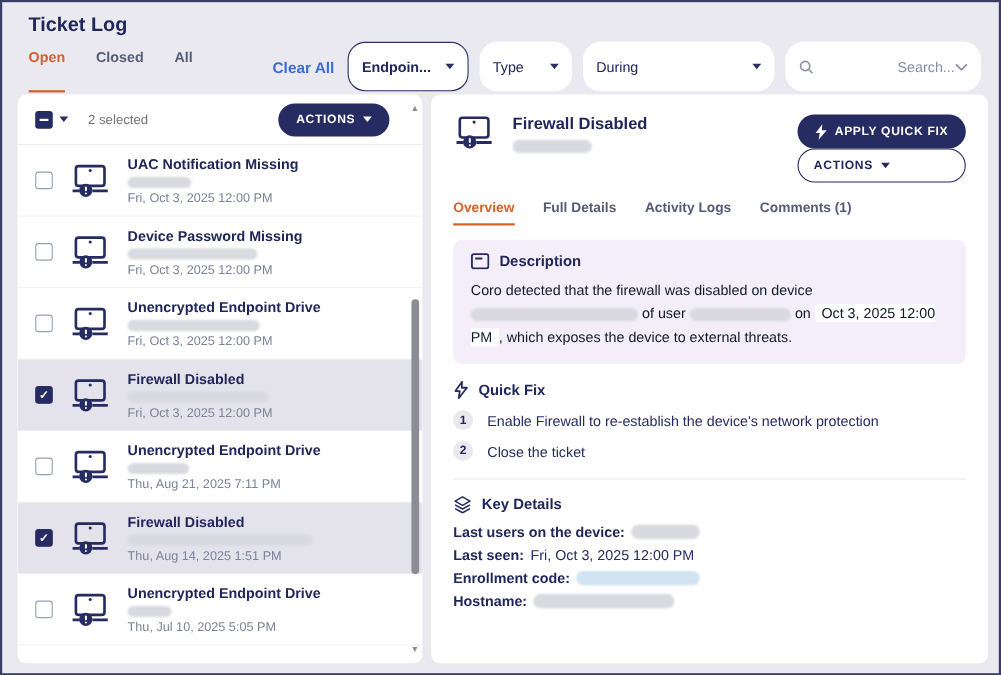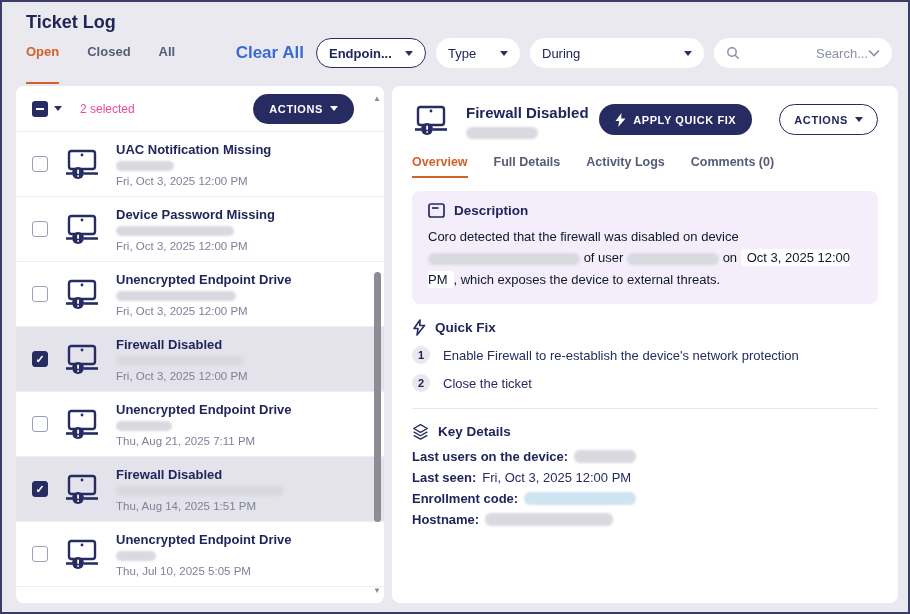--- a/index.html
+++ b/index.html
@@ -7,22 +7,22 @@
   .app { position:absolute; inset:0; width:910px; height:614px; background:#EAE9F0;
          border:2px solid #3A3E66; overflow:hidden; }
 
   
   .page-title { position:absolute; left:24px; top:10px; font-size:18px; font-weight:700; color:#20255A; }
   .status-tabs { position:absolute; left:24px; top:42px; display:flex; gap:28px; }
   .status-tab { font-size:13px; font-weight:700; color:#565B77; padding-bottom:23px; cursor:pointer; }
   .status-tab.active { color:#D2622A; border-bottom:2px solid #D2622A; }
 
   .filter-bar { position:absolute; right:16px; top:36px; display:flex; align-items:center; gap:10px; }
-  .clear-all { font-size:17px; font-weight:700; color:#3A6BD4; margin-right:2px; cursor:pointer; }
-  .pill { height:30px; background:#fff; border-radius:16px; display:flex; align-items:center;
+  .clear-all { font-size:14px; font-weight:700; color:#3A6BD4; margin-right:2px; cursor:pointer; }
+  .pill { height:45px; background:#fff; border-radius:16px; display:flex; align-items:center;
           padding:4px 12px; font-size:13px; color:#20255A; cursor:pointer; }
   .pill .lbl { flex:1; }
   .pill-endpoint { width:110px; border:1.5px solid #2B2F66; font-weight:700; }
   .pill-type { width:84px;justify-content:flex-end; }
   .pill-during { width:174px; }
   .pill-search { width:178px; color:#8A8FA6;text-align:right; }
   .caret { width:0; height:0; border-left:4px solid transparent; border-right:4px solid transparent;
            border-top:5px solid #2B2F66; margin-left:6px; }
 
   
@@ -30,21 +30,21 @@
                 background:#fff; border-radius:8px; overflow:hidden; }
   .detail-panel { position:absolute; left:390px; top:84px; width:506px; height:517px;
                   background:#fff; border-radius:8px; padding:18px 20px; }
 
   
   .list-header { height:46px; display:flex; align-items:center; padding:0 16px;
                  border-bottom:1px solid #ECECF1; }
   .master-cb { width:16px; height:16px; background:#262B61; border-radius:3px; position:relative; cursor:pointer; }
   .master-cb::after { content:""; position:absolute; left:4px; top:7px; width:8px; height:2px; background:#fff; }
   .master-caret { margin-left:6px; }
-  .selected-count { margin-left:18px; font-size:12px; color:#ec4899; }
+  .selected-count { margin-left:18px; font-size:12px; color:#737373; }
   .btn-dark { margin-left:auto; margin-right:14px; background:#262B61; color:#fff; border:none;
               font-family:inherit; font-size:11px; font-weight:700; letter-spacing:.6px; height:30px;
               border-radius:16px; padding:0 16px; display:flex; align-items:center; gap:7px; cursor:pointer; }
   .caret-w { width:0;height:0;border-left:4px solid transparent;border-right:4px solid transparent;border-top:5px solid #fff; }
 
   
   .rows { position:absolute; top:46px; left:0; right:0; bottom:0; overflow:hidden; }
   .row { height:65px; display:flex; align-items:center; padding-left:16px;
          border-bottom:1px solid #EFEFF3; cursor:pointer; background:#fff; }
   .row.selected { background:#E4E3EB; }
@@ -67,21 +67,21 @@
   .sb-arrow { position:absolute; right:2px; font-size:8px; color:#8C8C94; }
   .sb-up { top:6px; } .sb-down { bottom:6px; }
   .sb-thumb { position:absolute; right:2px; top:184px; height:250px; width:7px;
               background:#8C8C94; border-radius:4px; cursor:grab; }
 
   
   .detail-head { display:flex; align-items:flex-start; }
   .detail-title-wrap { margin-left:16px; }
   .detail-title { font-size:15px; font-weight:700; color:#20255A; }
   .detail-redact { display:block; width:72px; height:12px; border-radius:6px; margin-top:6px; }
-  .head-buttons { margin-left:auto; display:flex; gap:27px; }
+  .head-buttons { margin-left:auto; display:flex; gap:0;flex-direction:column; }
   .btn-primary { background:#262B61; color:#fff; border:none; font-family:inherit; font-size:11px;
                  font-weight:700; letter-spacing:.6px; height:31px; border-radius:17px; padding:0 16px;
                  display:flex; align-items:center; gap:7px; cursor:pointer; }
   .btn-outline { background:#fff; color:#20255A; border:1.5px solid #262B61; font-family:inherit;
                  font-size:11px; font-weight:700; letter-spacing:.6px; height:31px; border-radius:17px;
                  padding:0 14px; display:flex; align-items:center; gap:7px; cursor:pointer; }
   .caret-n { width:0;height:0;border-left:4px solid transparent;border-right:4px solid transparent;border-top:5px solid #262B61; }
 
   .detail-tabs { display:flex; gap:26px; margin-top:16px; }
   .detail-tab { font-size:12.5px; font-weight:700; color:#565B77; padding-bottom:7px; cursor:pointer;text-align:center; }
@@ -351,21 +351,21 @@
           <span>ACTIONS</span>
           <span class="caret-n"></span>
         </button>
       </div>
     </div>
 
     <div class="detail-tabs">
       <div class="detail-tab active">Overview</div>
       <div class="detail-tab">Full Details</div>
       <div class="detail-tab">Activity Logs</div>
-      <div class="detail-tab">Comments (0)</div>
+      <div class="detail-tab">Comments (1)</div>
     </div>
 
     <div class="desc-card">
       <div class="sec-head">
         <svg width="17" height="15" viewBox="0 0 17 15">
           <rect x="1" y="1" width="15" height="13" rx="2" fill="none" stroke="#262B61" stroke-width="1.7"></rect>
           <line x1="4" y1="5" x2="10.5" y2="5" stroke="#262B61" stroke-width="1.7"></line>
         </svg>
         <span>Description</span>
       </div>

